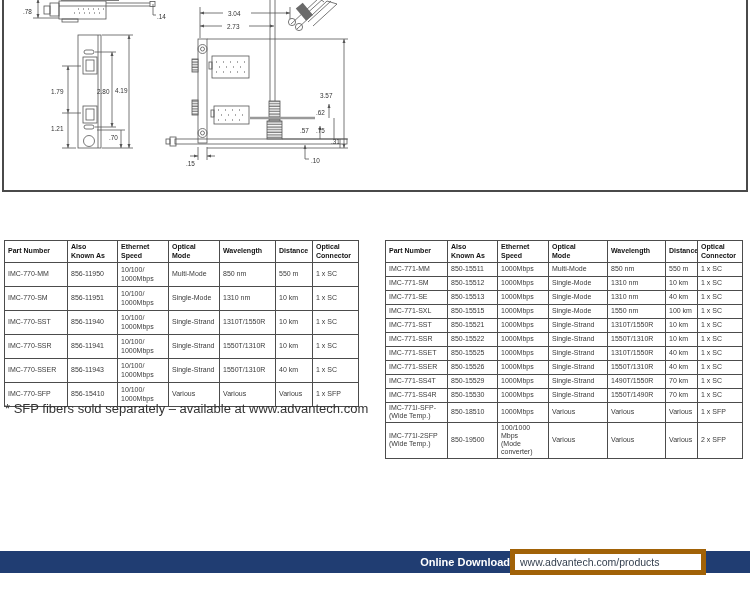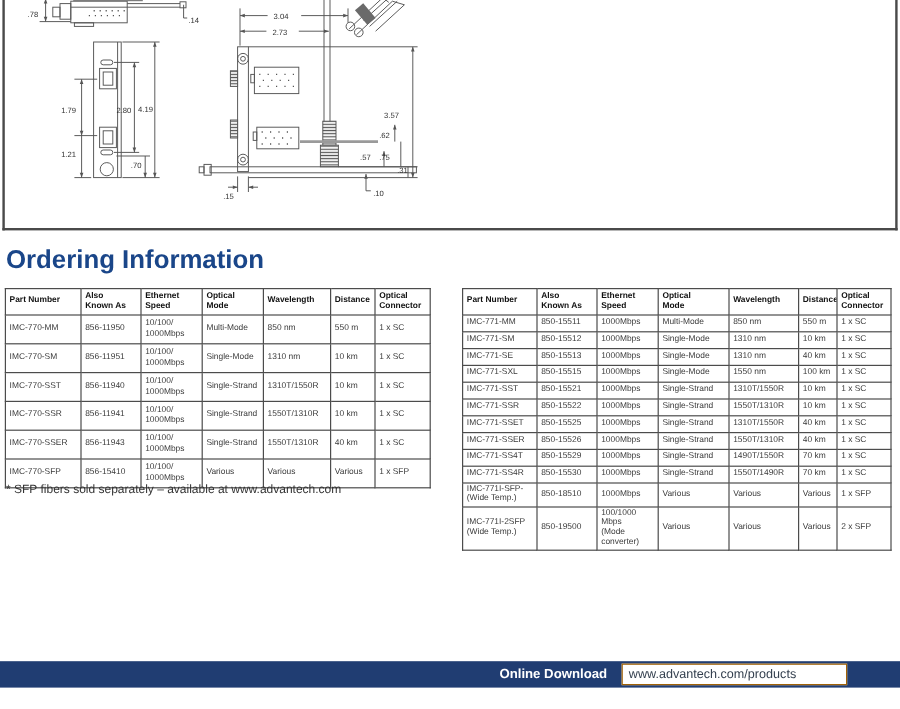--- a/index.html
+++ b/index.html
@@ -17,27 +17,27 @@
   table{border-collapse:collapse;table-layout:fixed;font-size:7px;color:#3a3a3a;
         position:absolute;background:#fff;}
   td,th{border:1px solid #4c4c4c;padding:1px 3px;white-space:pre-line;
         vertical-align:middle;overflow:hidden;line-height:1.18;}
   th{font-weight:bold;color:#111;text-align:left;height:19px;}
   #table-770{left:4px;top:240px;width:354px;}
   #table-770 td{height:21px;}
   #table-771{left:385px;top:240px;width:357px;}
   #table-771 td{height:11px;}
   
-  .notes{position:absolute;left:5px;top:403px;font-size:10px;color:#333;line-height:11px;}
+  .notes{position:absolute;left:5px;top:403px;font-size:13px;color:#333;line-height:11px;}
   
   .footer-bar{position:absolute;left:0;top:551px;width:750px;height:22px;background:#203d72;
               display:flex;align-items:center;justify-content:flex-end;padding-right:44px;
               box-sizing:border-box;}
-  .footer-label{color:#fff;font-weight:bold;font-size:11px;margin-right:12px;}
-  .url-box{background:#fff;border:1px solid #a16207;color:#333f4e;font-size:10.5px;
+  .footer-label{color:#fff;font-weight:bold;font-size:11px;margin-right:0;}
+  .url-box{background:#fff;border:5px solid #a16207;color:#333f4e;font-size:10.5px;
            width:176px;height:14px;line-height:14px;padding:1px 5px;}
 </style>
 </head>
 <body>
 
 <div class="page">
 
   <div class="draw-box">
     <svg id="mech-svg" width="738" height="188" viewBox="2 2 738 188">
       <defs>
@@ -184,21 +184,20 @@
           <text x="314" y="119" class="dim">.62</text>
           <text x="298" y="137" class="dim">.57</text>
           <text x="314" y="137" class="dim">.75</text>
           <text x="329" y="148" class="dim">.31</text>
           <text x="309" y="167" class="dim">.10</text>
           <text x="184" y="170" class="dim">.15</text>
         </g>
     </svg>
   </div>
 
-  <div class="title">Ordering Information</div>
 
   <table id="table-770">
     <colgroup>
         <col style="width:63px">
         <col style="width:50px">
         <col style="width:51px">
         <col style="width:51px">
         <col style="width:56px">
         <col style="width:37px">
         <col style="width:46px">

